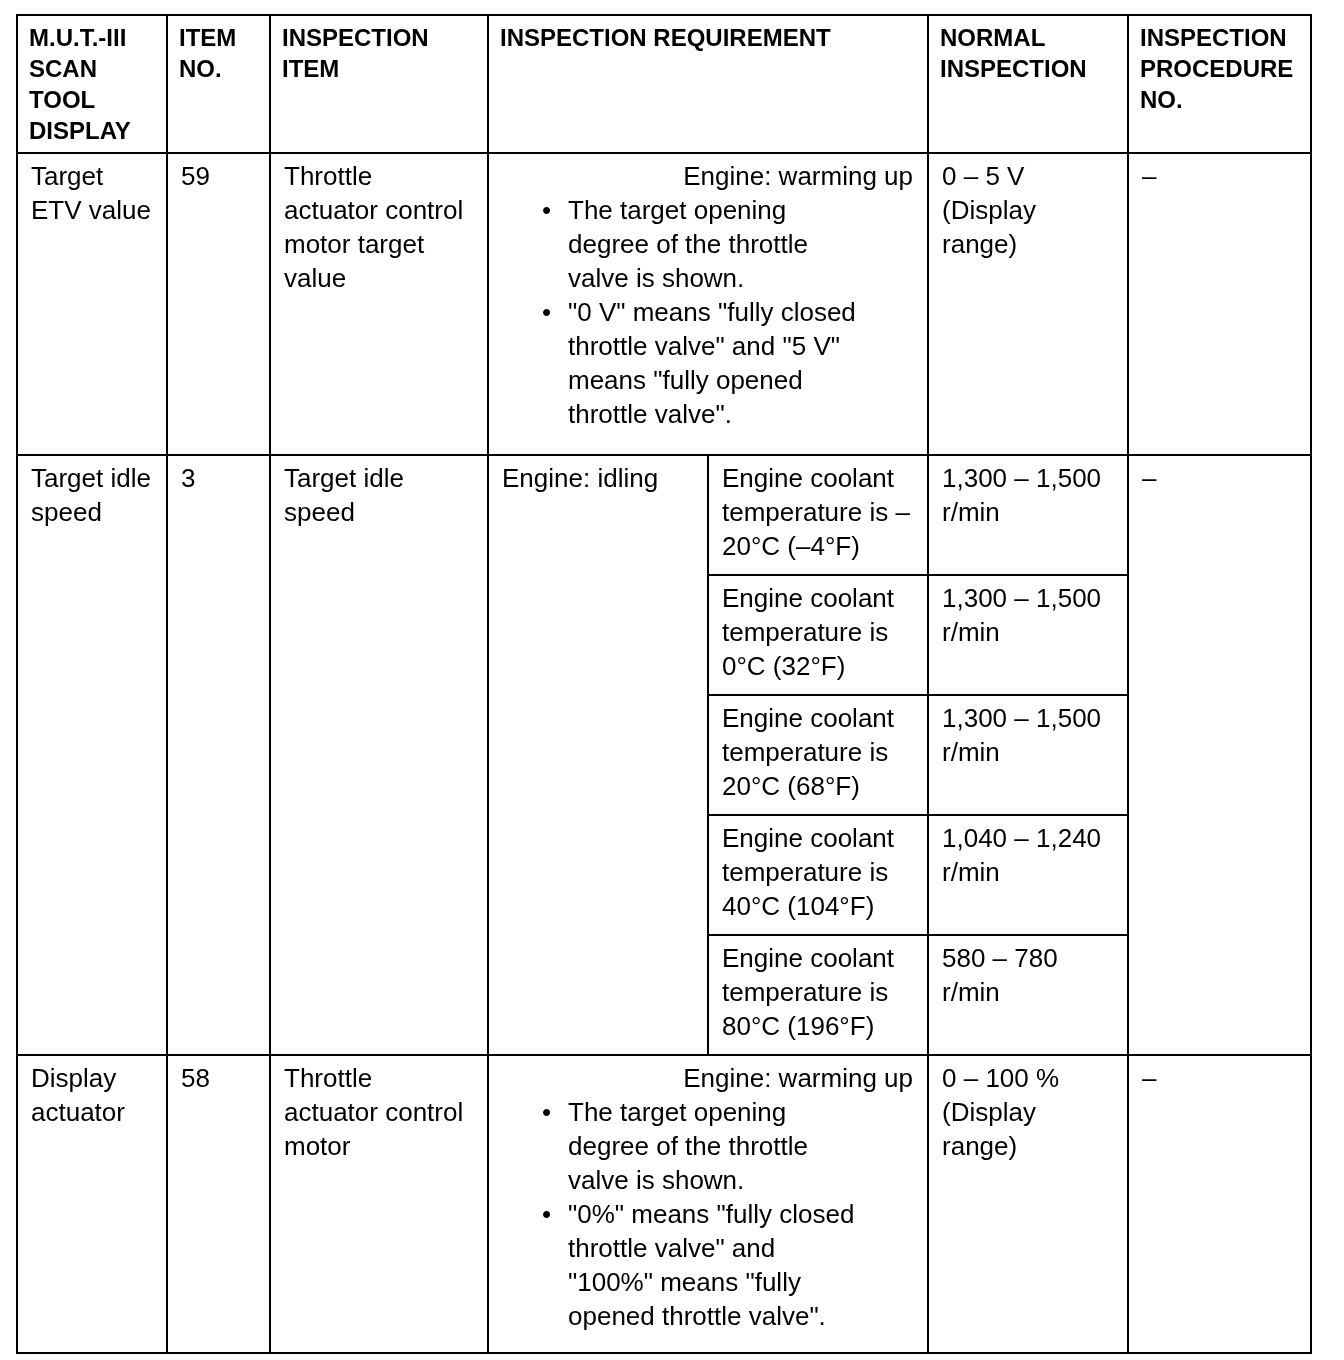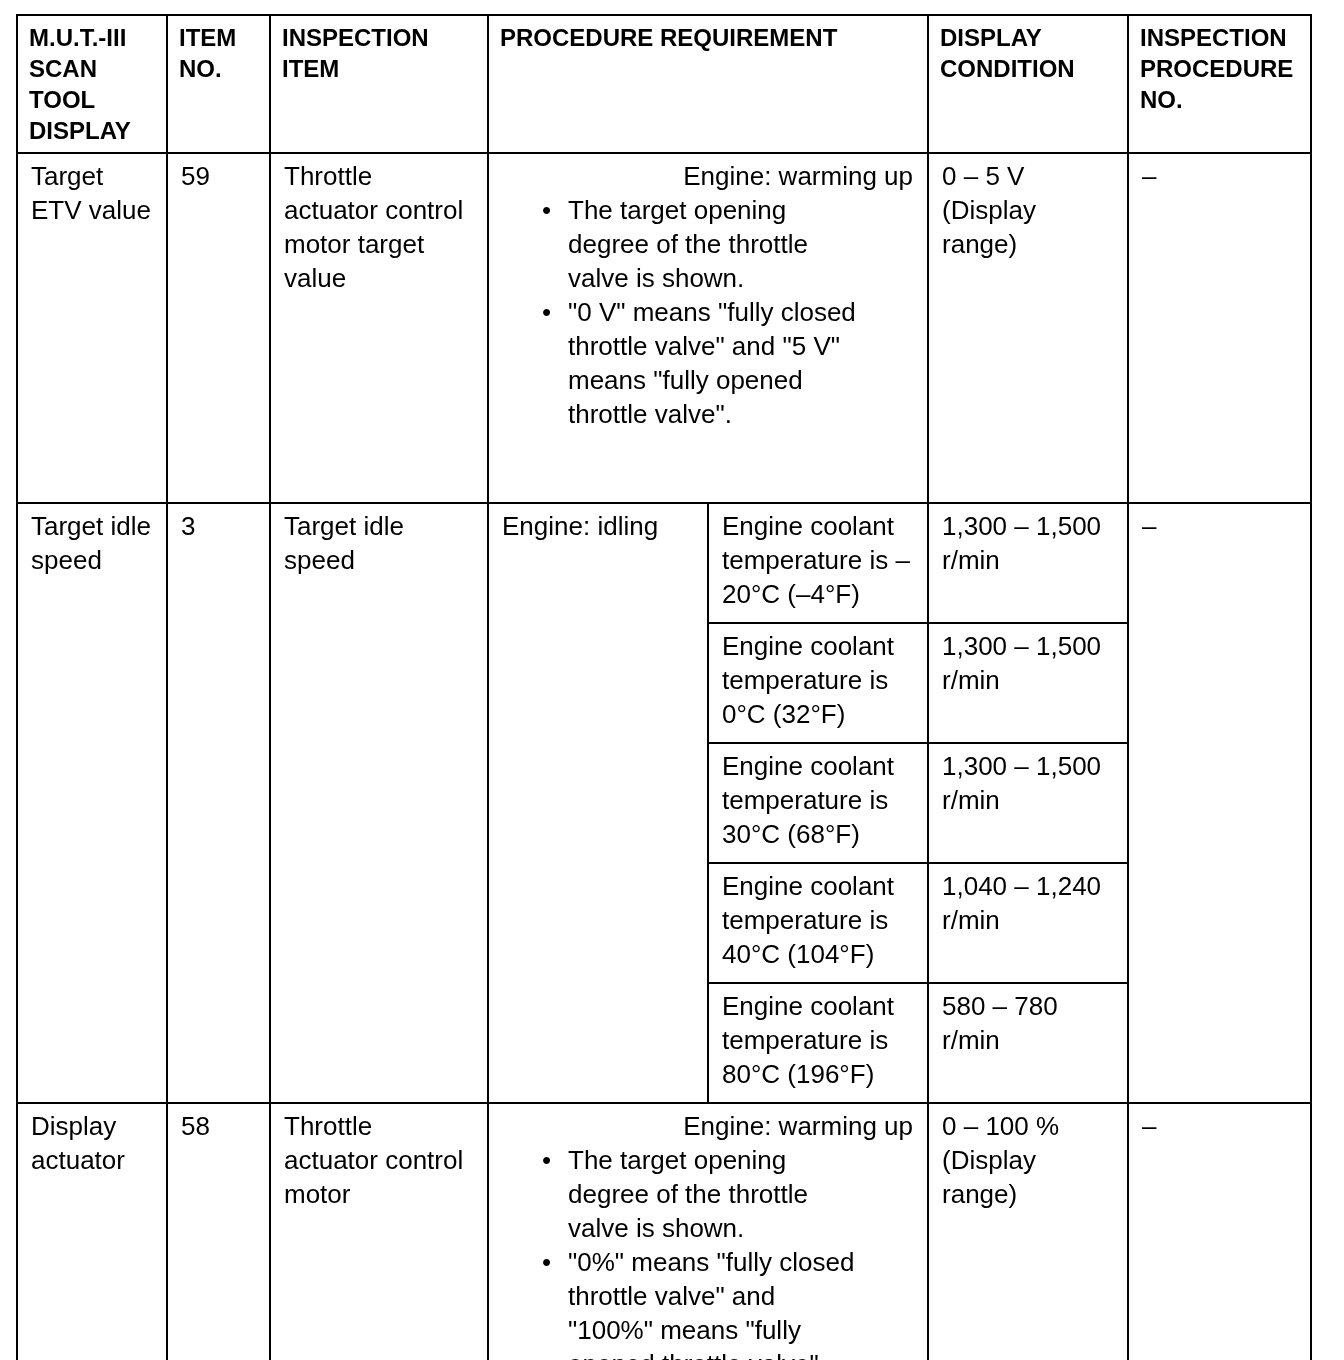--- a/index.html
+++ b/index.html
@@ -31,21 +31,21 @@
     font-weight: bold;
     font-size: 24px;
     line-height: 31px;
     padding: 6px 11px 6px 11px;
   }
   table.spec td {
     font-size: 26px;
     line-height: 34px;
   }
   tr.hdr      { height: 132px; }
-  tr.row-tall { height: 350px; }
+  tr.row-tall { height: 302px; }
   tr.sub      { height: 120px; }
   tr.row-bot  { height: 298px; }
 
   .req-main { margin: 0; text-align: right; }
   ul.req-list {
     margin: 0;
     padding: 0 0 0 40px;
     list-style: none;
   }
   ul.req-list li {
@@ -72,22 +72,22 @@
     <col style="width:220px">
     <col style="width:200px">
     <col style="width:183px">
   </colgroup>
 
   <tbody>
       <tr class="hdr">
     <th>M.U.T.-III SCAN TOOL DISPLAY</th>
     <th>ITEM NO.</th>
     <th>INSPECTION ITEM</th>
-    <th colspan="2">PROCEDURE REQUIREMENT</th>
-    <th>DISPLAY CONDITION</th>
+    <th colspan="2">INSPECTION REQUIREMENT</th>
+    <th>NORMAL INSPECTION</th>
     <th>INSPECTION PROCEDURE NO.</th>
   </tr>
 
   <tr class="row-tall">
     <td>Target ETV value</td>
     <td>59</td>
     <td>Throttle actuator control motor target value</td>
     <td colspan="2">
       <p class="req-main">Engine: warming up</p>
       <ul class="req-list">
@@ -106,21 +106,21 @@
     <td rowspan="5">Engine: idling</td>
     <td>Engine coolant temperature is –20°C (–4°F)</td>
     <td>1,300 – 1,500 r/min</td>
     <td rowspan="5">–</td>
   </tr>
   <tr class="sub">
     <td>Engine coolant temperature is 0°C (32°F)</td>
     <td>1,300 – 1,500 r/min</td>
   </tr>
   <tr class="sub">
-    <td>Engine coolant temperature is 30°C (68°F)</td>
+    <td>Engine coolant temperature is 20°C (68°F)</td>
     <td>1,300 – 1,500 r/min</td>
   </tr>
   <tr class="sub">
     <td>Engine coolant temperature is 40°C (104°F)</td>
     <td>1,040 – 1,240 r/min</td>
   </tr>
   <tr class="sub">
     <td>Engine coolant temperature is 80°C (196°F)</td>
     <td>580 – 780 r/min</td>
   </tr>

